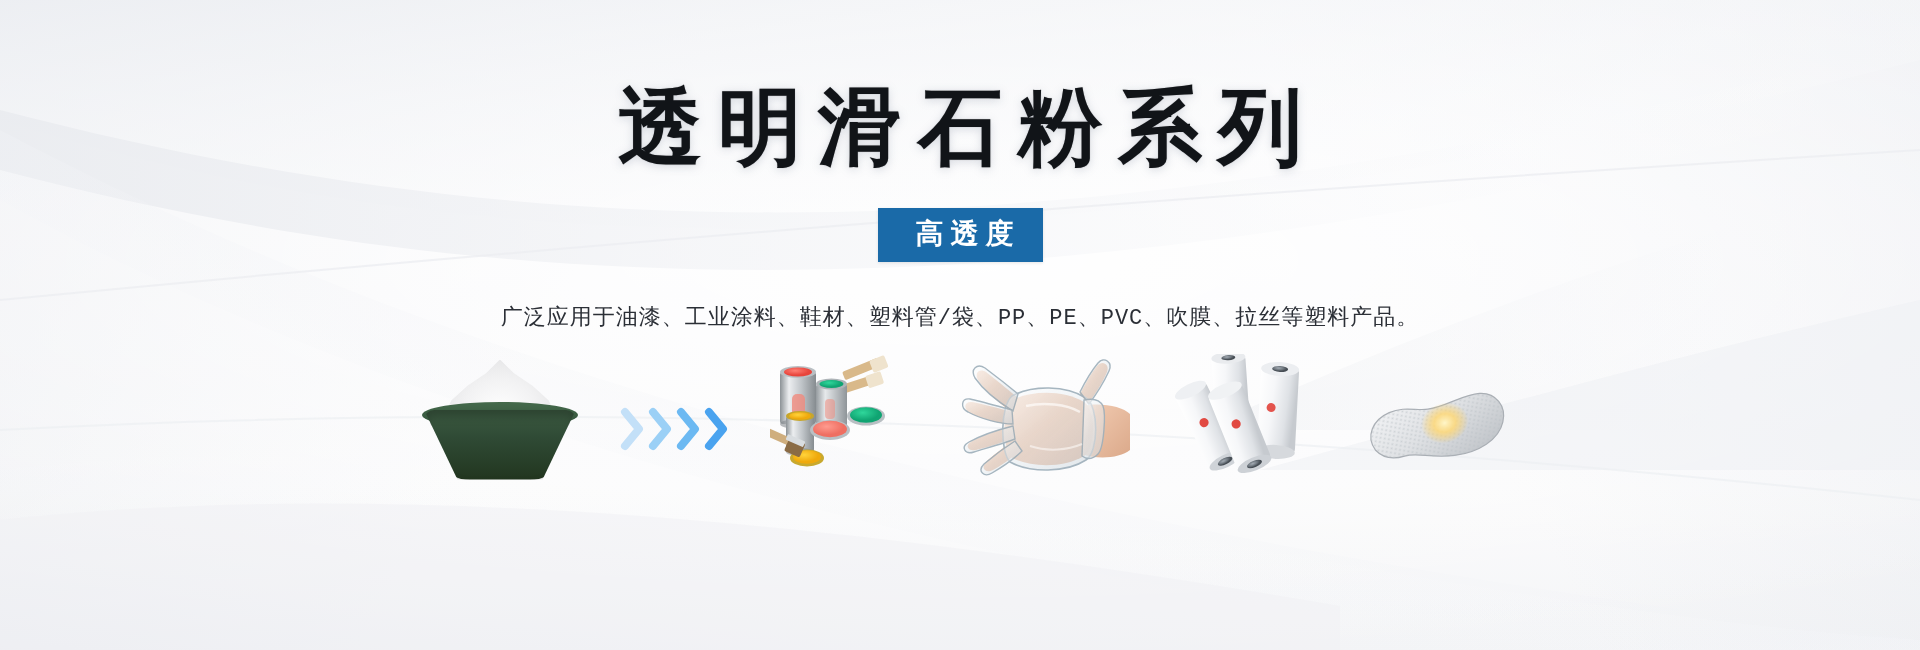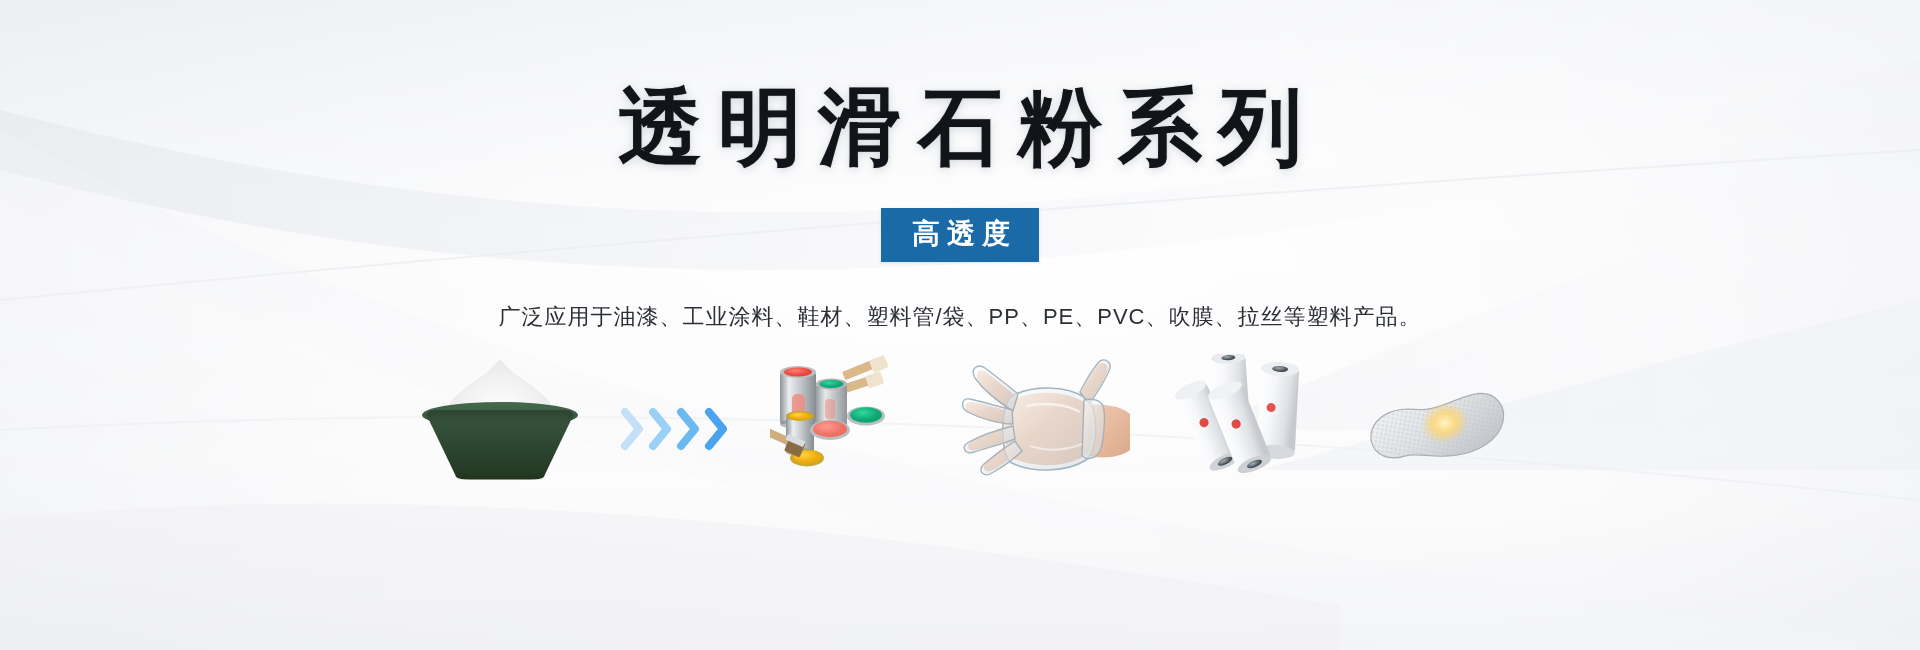--- a/index.html
+++ b/index.html
@@ -55,30 +55,30 @@
     display:flex; align-items:center; gap:80px;
   }
   .badge{
     background:#1a6aa8;
     color:#ffffff;
     font-family:"Liberation Serif", serif;
     font-weight:bold;
     font-size:28px;
     letter-spacing:7px;
     text-indent:7px;
-    padding:9px 22px 11px 24px;
+    padding:9px 22px 11px 31px;
     line-height:1.2;
     white-space:nowrap;
     box-shadow:0 1px 3px rgba(0,0,0,.10);
     text-align:right;
   }
 
   .desc{
     margin-top:40px;
-    font-family:Liberation Sans, sans-serif;
+    font-family:Liberation Mono, monospace;
     font-size:22px;
     letter-spacing:1px;
     color:#2b2f36;
     white-space:nowrap;
   }
 
   
   .strip{
     margin-top:22px;
     width:1100px; height:150px;

